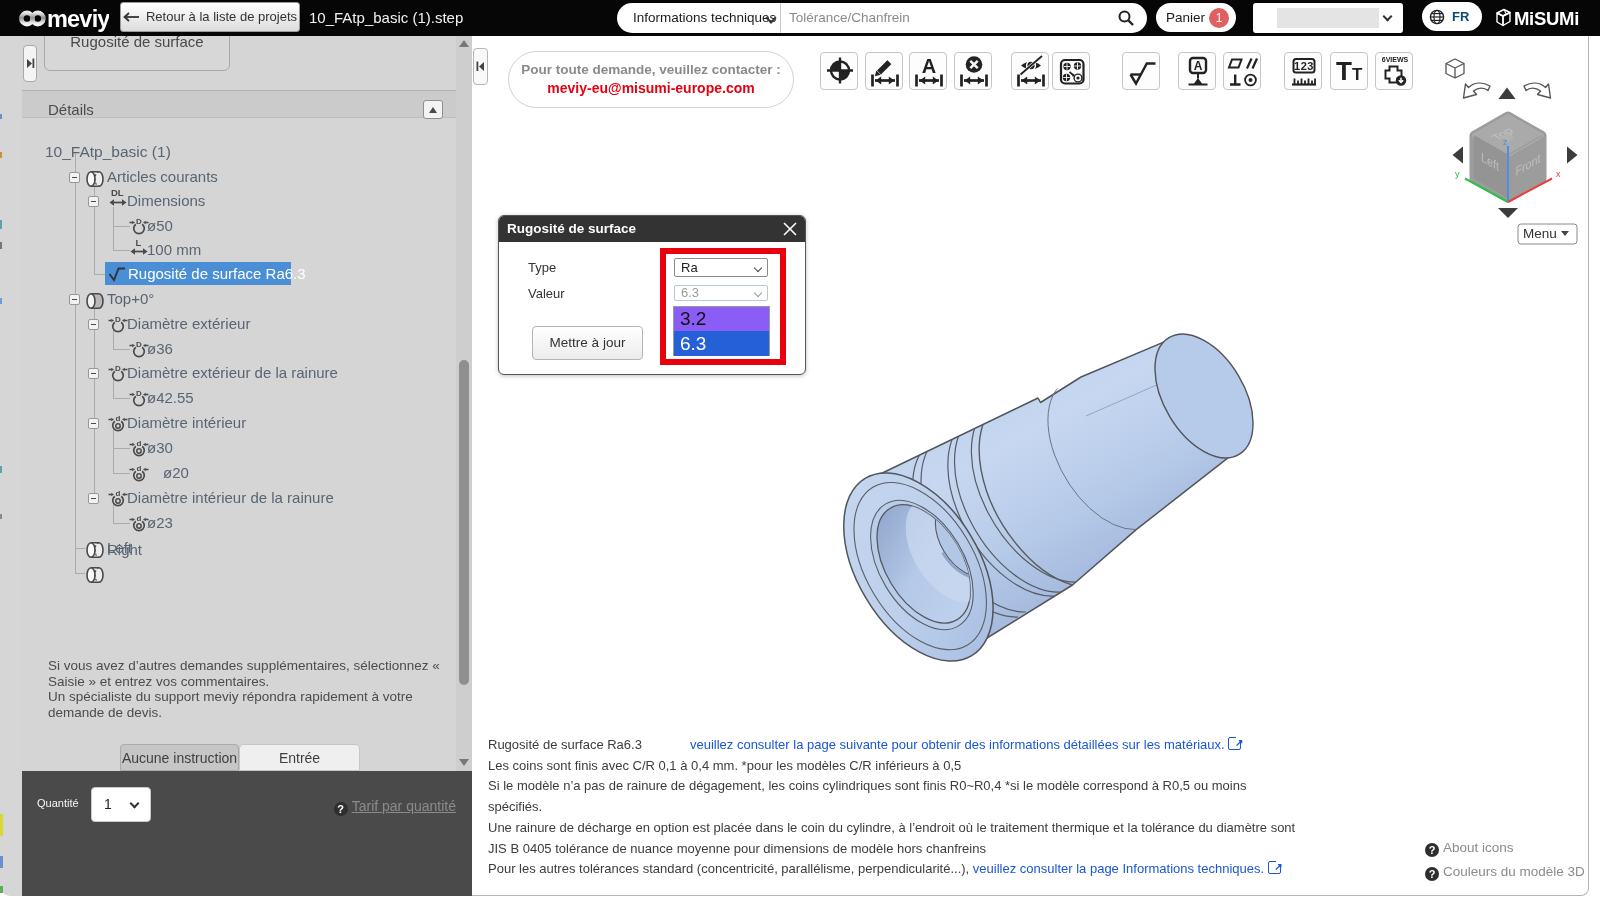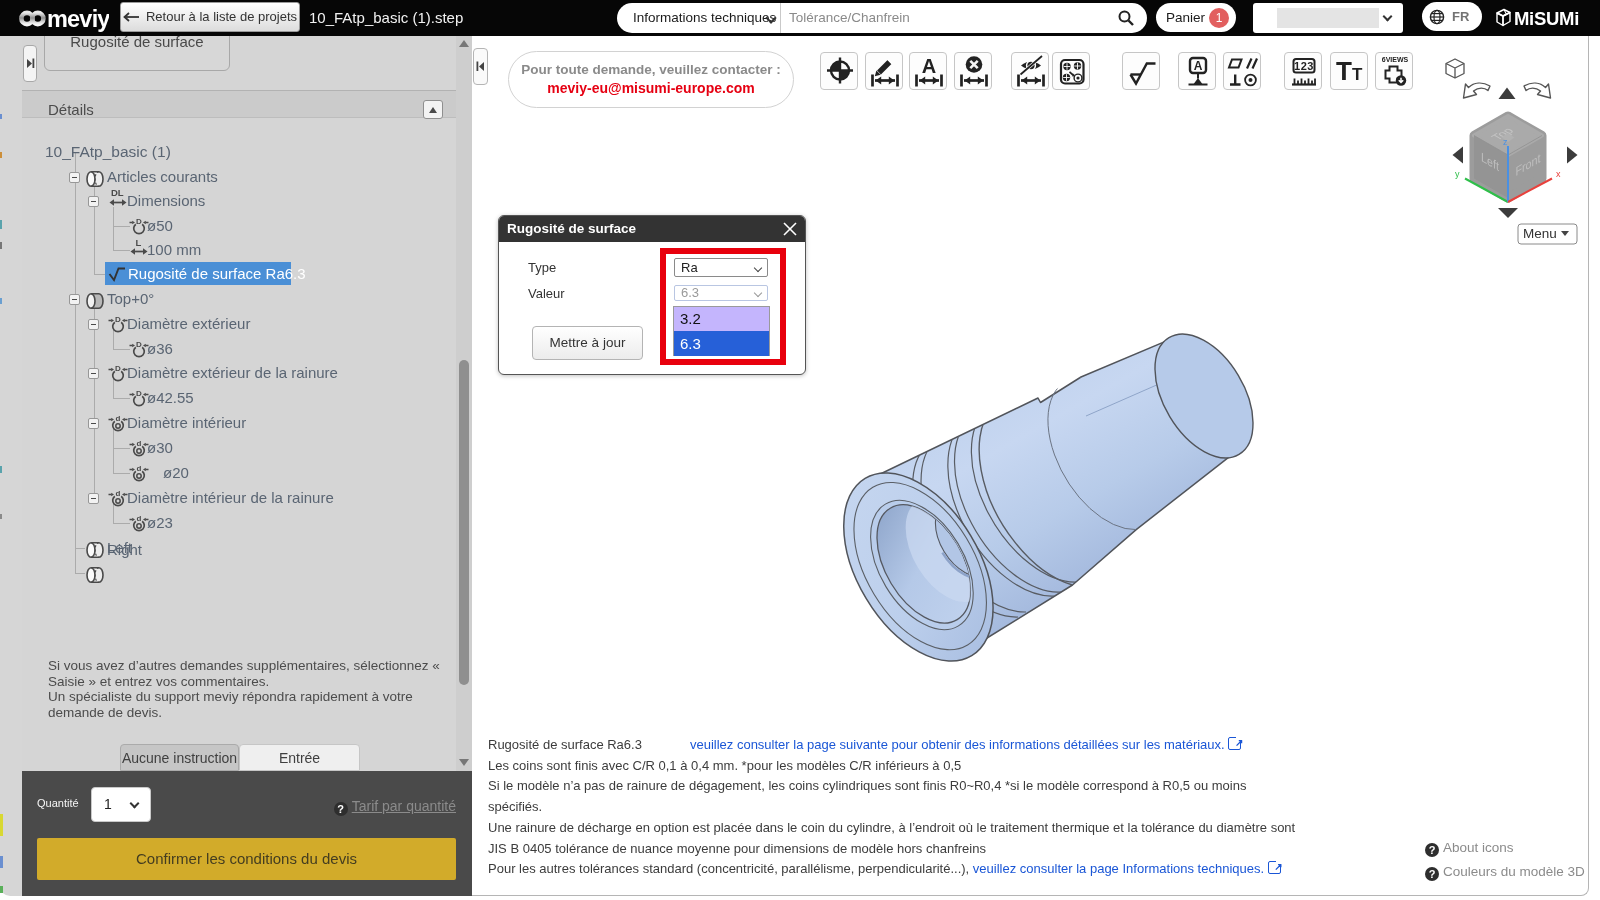--- a/index.html
+++ b/index.html
@@ -18,21 +18,21 @@
 #searchpill .chev { position:absolute; left:150px; top:11px; width:8px; height:8px; border-right:2px solid #333; border-bottom:2px solid #333; transform:rotate(45deg); }
 #searchpill .sep { position:absolute; left:163px; top:0px; width:1px; height:30px; background:#c9c9c9; }
 #searchpill .ph { position:absolute; left:172px; top:0; height:38px; line-height:30px; font-size:13.5px; color:#8a8a8a; }
 #panier { left:1156px; top:3px; width:80px; height:29px; background:#fff; border-radius:15px; }
 #panier .t { position:absolute; left:10px; top:0; height:29px; line-height:29px; font-size:13.5px; color:#1b1b1b; }
 #panier .badge { position:absolute; left:53px; top:4.5px; width:20px; height:20px; border-radius:50%; background:#e25f5f; color:#fff; font-size:12px; text-align:center; line-height:20px; }
 #hdrsel { left:1253px; top:2.5px; width:150px; height:30px; background:#fff; border-radius:3px; }
 #hdrsel .blk { position:absolute; left:24px; top:5px; width:102px; height:20px; background:#e4e4e4; }
 #hdrsel .chev { position:absolute; right:12px; top:10px; width:7px; height:7px; border-right:2px solid #333; border-bottom:2px solid #333; transform:rotate(45deg); }
 #frpill { left:1422px; top:2px; width:60px; height:29px; background:#fff; border-radius:15px; }
-#frpill .t { position:absolute; left:30px; top:0; height:29px; line-height:29px; font-size:13px; font-weight:bold; color:#737373; }
+#frpill .t { position:absolute; left:30px; top:0; height:29px; line-height:29px; font-size:13px; font-weight:bold; color:#0c4a6e; }
 #misumi { left:1493px; top:5px; }
 
 
 #lstrip { left:0; top:36px; width:22px; height:860px; background:#d6d6d6; border-radius:0 0 0 10px; }
 #lpanel { left:22px; top:36px; width:450px; height:860px; background:#d5d5d5; overflow:hidden; }
 #toppartial { position:absolute; left:22px; top:-12px; width:186px; height:47px; background:#d7d7d7; border:1px solid #a8a8a8; border-radius:6px; color:#4a4a4a; font-size:15px; text-align:center; }
 #toppartial span { position:absolute; left:0; width:100%; top:8px; }
 .exticon { display:inline-block; position:relative; width:13px; height:13px; border:1.6px solid #1a56d6; border-radius:2px; vertical-align:-1px; }
 .exticon:after { content:""; position:absolute; right:-3px; top:-3px; width:7px; height:7px; background:#fff; }
 .exticon:before { content:"\2197"; position:absolute; right:-3px; top:-5px; font-size:10px; font-weight:bold; color:#1a56d6; z-index:2; }
@@ -72,21 +72,21 @@
 #contact .l2 { margin-top:3px; font-size:14px; font-weight:bold; color:#e60012; }
 .tbtn { position:absolute; top:16px; width:38px; height:38px; background:#fdfdfd; border:1px solid #c6c6c6; border-radius:4px; }
 .tbtn svg { position:absolute; left:0; top:0; }
 
 #dlg { position:absolute; left:26px; top:179px; width:308px; height:160px; background:#fff; border:1px solid #555; border-radius:6px; box-shadow:0 1px 4px rgba(0,0,0,.25); }
 #dlg .hdr { position:absolute; left:0; top:0; width:306px; height:26px; background:#333; border-radius:5px 5px 0 0; color:#fff; font-size:13.5px; font-weight:bold; line-height:26px; padding-left:8px; }
 #dlg .lab { position:absolute; left:29px; font-size:13px; color:#333; }
 #redbox { position:absolute; left:161px; top:32px; width:126px; height:117px; border:6px solid #e8000d; }
 .dsel { position:absolute; left:175px; width:94px; background:#fff; border:1px solid #8a8a8a; border-radius:2px; font-size:13px; color:#222; }
 .dsel .chev { position:absolute; right:6px; top:6px; width:6px; height:6px; border-right:1.8px solid #444; border-bottom:1.8px solid #444; transform:rotate(45deg); }
-#ddlist { position:absolute; left:174px; top:90px; width:97px; height:50px; background:#c4b5fd; border:1px solid #9a9a9a; font-size:15px; }
+#ddlist { position:absolute; left:174px; top:90px; width:97px; height:50px; background:#8b5cf6; border:1px solid #9a9a9a; font-size:19px; }
 #ddlist .it { height:24px; line-height:24px; padding-left:6px; color:#111; }
 #ddlist .sel { background:#2660d8; color:#fff; height:25px; line-height:25px; }
 #btn-maj { position:absolute; left:33px; top:110px; width:111px; height:34px; background:linear-gradient(#ffffff,#ececec); border:1px solid #b4b4b4; border-radius:4px; font-size:13.5px; color:#333; text-align:center; line-height:32px; }
 
 #btext { position:absolute; left:16px; top:699px; font-size:13px; color:#3c3c3c; line-height:20.7px; white-space:nowrap; }
 #btext a { color:#1a56d6; text-decoration:none; }
 #abouts { position:absolute; left:953px; top:804px; font-size:13.5px; color:#8b8b8b; }
 .qicon { display:inline-block; width:14px; height:14px; border-radius:50%; background:#2e2e2e; color:#fff; font-size:11px; font-weight:bold; text-align:center; line-height:14px; vertical-align:-2px; margin-right:4px; }
 </style>
 </head>
@@ -336,21 +336,20 @@
     </div>
     <div style="position:absolute;left:98px;top:708px;width:119px;height:27px;background:#c6c6c6;border:1px solid #ababab;border-radius:4px 4px 0 0;text-align:center;line-height:27px;font-size:14px;color:#3f3f3f;">Aucune instruction</div>
     <div style="position:absolute;left:217px;top:708px;width:121px;height:27px;background:#efefef;border:1px solid #c6c6c6;border-radius:4px 4px 0 0;text-align:center;line-height:27px;font-size:14px;color:#3f3f3f;">Entrée</div>
     <div id="lfooter">
       <span class="qlabel">Quantité</span>
       <div id="qsel">
           <span class="n">1</span>
           <span class="chev"></span>
         </div>
       <span id="tarif"><span class="qicon">?</span><u>Tarif par quantité</u></span>
-      <div id="confirm">Confirmer les conditions du devis</div>
     </div>
     <div id="sbar">
         <div class="up"></div>
         <div class="thumb"></div>
         <div class="dn"></div>
       </div>
   </div>
 
   <div class="abs" id="canvas">
     <div id="handleR"><svg width="13" height="35" viewBox="0 0 13 35">

